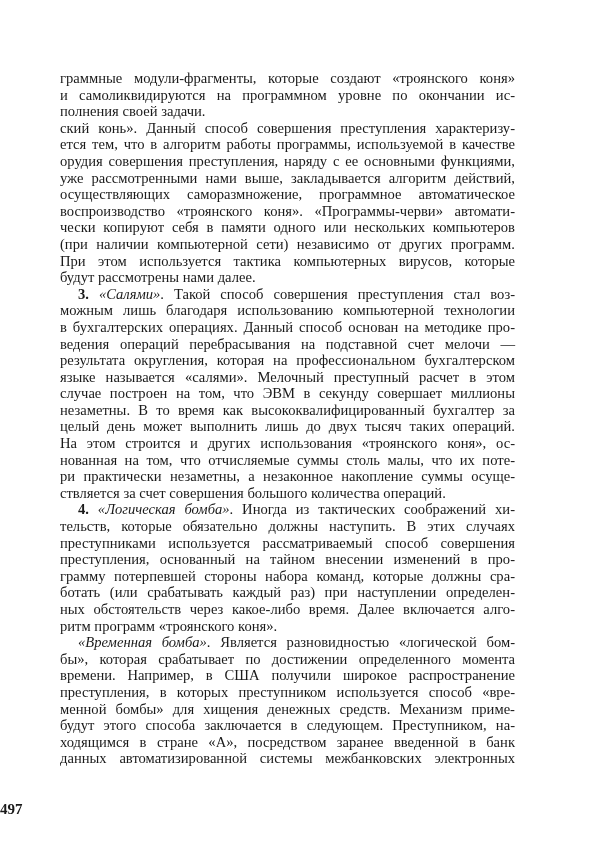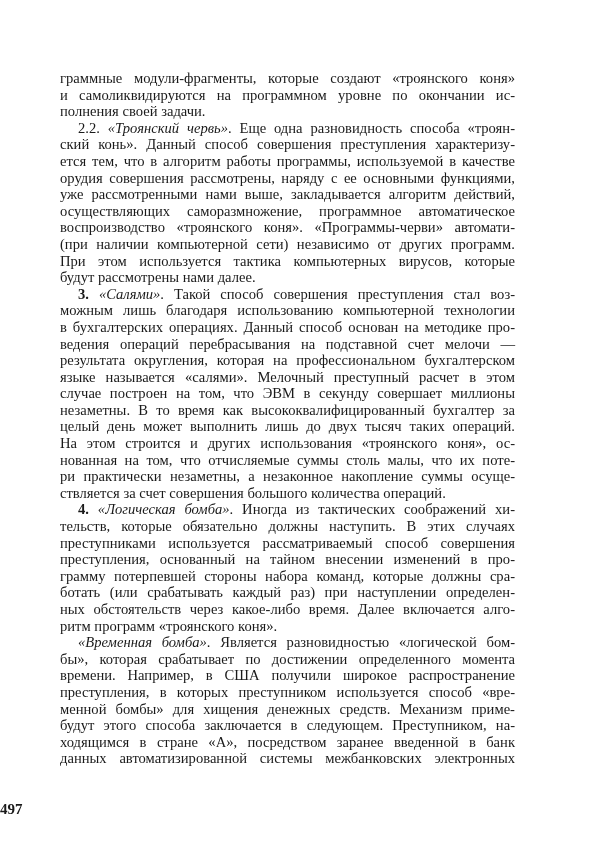--- a/index.html
+++ b/index.html
@@ -49,27 +49,27 @@
     font-size: 15px;
   }
 </style>
 </head>
 <body>
 
 <div class="page" id="page-body">
     <div class="line"><span>граммные модули-фрагменты, которые создают «троянского коня»</span></div>
     <div class="line"><span>и самоликвидируются на программном уровне по окончании ис-</span></div>
     <div class="line last"><span>полнения своей задачи.</span></div>
-    <div class="line indent"><span>2.2. </span><span class="i">«Троянский червь»</span><span>. Еще одна разновидность способа «троян-</span></div>
     <div class="line"><span>ский конь». Данный способ совершения преступления характеризу-</span></div>
     <div class="line"><span>ется тем, что в алгоритм работы программы, используемой в качестве</span></div>
-    <div class="line"><span>орудия совершения рассмотрены, наряду с ее основными функциями,</span></div>
+    <div class="line"><span>орудия совершения преступления, наряду с ее основными функциями,</span></div>
     <div class="line"><span>уже рассмотренными нами выше, закладывается алгоритм действий,</span></div>
     <div class="line"><span>осуществляющих саморазмножение, программное автоматическое</span></div>
     <div class="line"><span>воспроизводство «троянского коня». «Программы-черви» автомати-</span></div>
+    <div class="line"><span>чески копируют себя в памяти одного или нескольких компьютеров</span></div>
     <div class="line"><span>(при наличии компьютерной сети) независимо от других программ.</span></div>
     <div class="line"><span>При этом используется тактика компьютерных вирусов, которые</span></div>
     <div class="line last"><span>будут рассмотрены нами далее.</span></div>
     <div class="line indent"><span class="b">3. </span><span class="i">«Салями»</span><span>. Такой способ совершения преступления стал воз-</span></div>
     <div class="line"><span>можным лишь благодаря использованию компьютерной технологии</span></div>
     <div class="line"><span>в бухгалтерских операциях. Данный способ основан на методике про-</span></div>
     <div class="line"><span>ведения операций перебрасывания на подставной счет мелочи —</span></div>
     <div class="line"><span>результата округления, которая на профессиональном бухгалтерском</span></div>
     <div class="line"><span>языке называется «салями». Мелочный преступный расчет в этом</span></div>
     <div class="line"><span>случае построен на том, что ЭВМ в секунду совершает миллионы</span></div>

